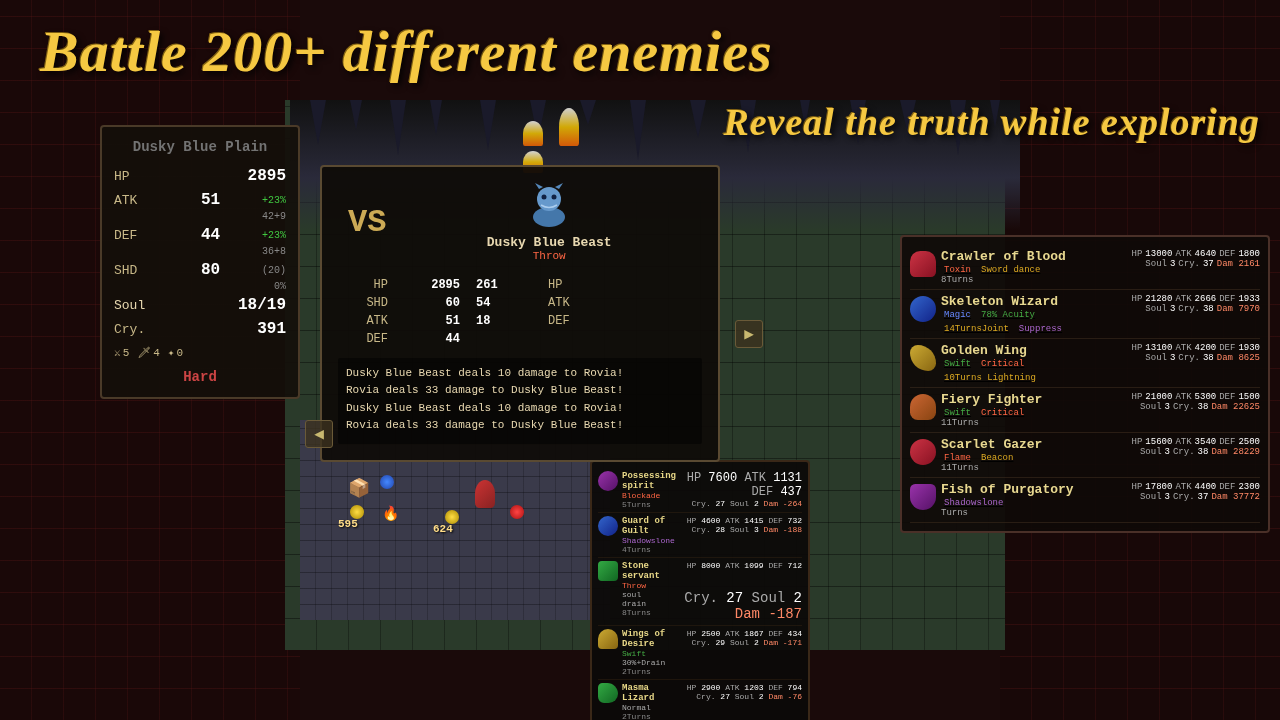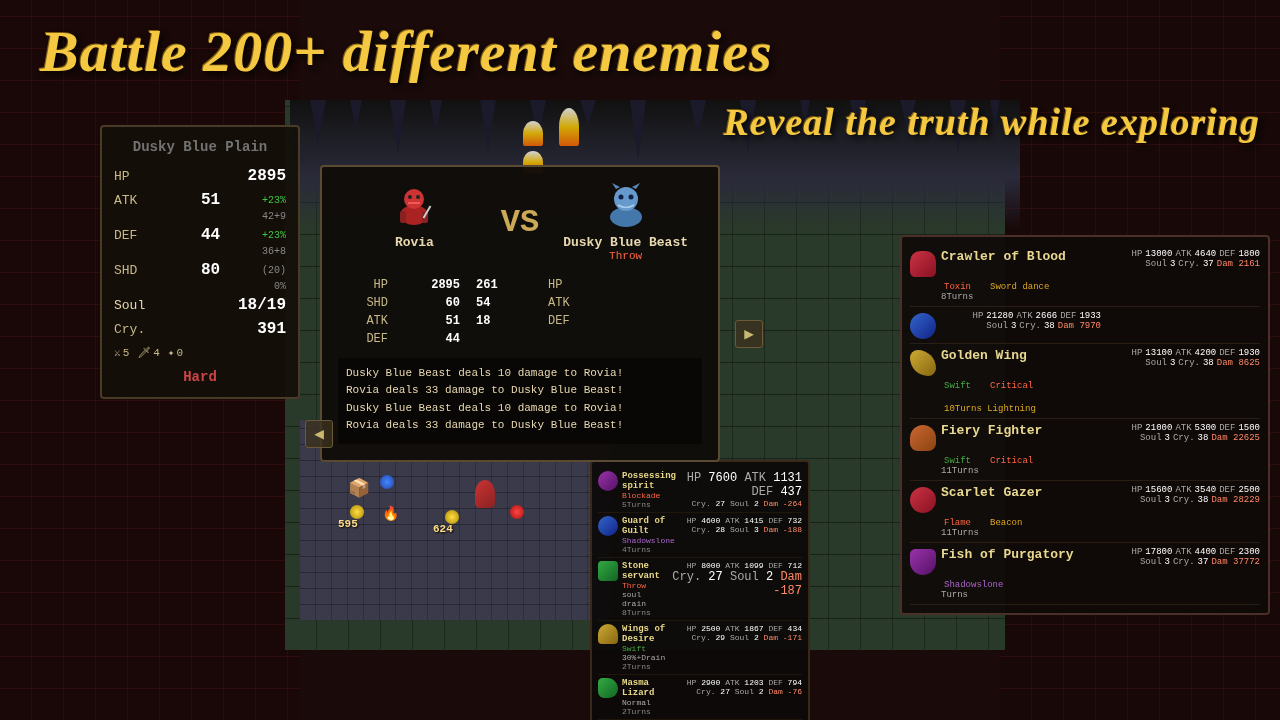--- a/index.html
+++ b/index.html
@@ -262,23 +262,24 @@
     }
 
     .enemy-name {
       color: #e8d890;
       font-size: 13px;
       font-weight: bold;
     }
 
     .enemy-tags {
       display: flex;
-      gap: 13px;
+      gap: 4px;
       flex-wrap: wrap;
-      margin-top: 18px;
+      margin-top: 1px;
+      text-decoration: underline;
     }
 
     .tag {
       font-size: 9px;
       padding: 0 3px;
       border-radius: 2px;
     }
 
     .tag-red { color: #ff6644; }
     .tag-blue { color: #6688ff; }
@@ -539,36 +540,20 @@
     <span class="icon-item">⚔<span>5</span></span>
     <span class="icon-item">🗡<span>4</span></span>
     <span class="icon-item">✦<span>0</span></span>
   </div>
 
   <div class="stat-panel-footer">Hard</div>
 </div>
 
 <div class="battle-panel">
   <div class="battle-header">
-    <div class="fighter-block">
-      <div class="fighter-sprite">
-        <svg width="48" height="48" viewBox="0 0 48 48">
-          <ellipse cx="24" cy="32" rx="14" ry="10" fill="#aa2222"></ellipse>
-          <circle cx="24" cy="16" r="10" fill="#cc3333"></circle>
-          <circle cx="20" cy="14" r="2" fill="#222"></circle>
-          <circle cx="28" cy="14" r="2" fill="#222"></circle>
-          <line x1="18" y1="20" x2="30" y2="20" stroke="#ff6666" stroke-width="1.5"></line>
-          <rect x="10" y="28" width="6" height="12" rx="2" fill="#882222"></rect>
-          <rect x="32" y="28" width="6" height="12" rx="2" fill="#882222"></rect>
-
-          <rect x="36" y="22" width="2" height="14" fill="#cccccc" transform="rotate(30 37 29)"></rect>
-        </svg>
-      </div>
-      <div class="fighter-name">Rovia</div>
-    </div>
     <div class="vs-text">VS</div>
     <div class="fighter-block">
       <div class="fighter-sprite">
         <svg width="48" height="48" viewBox="0 0 48 48">
           <ellipse cx="24" cy="34" rx="16" ry="10" fill="#4477aa"></ellipse>
           <circle cx="24" cy="16" r="12" fill="#6699cc"></circle>
           <circle cx="19" cy="14" r="2.5" fill="#112244"></circle>
           <circle cx="29" cy="14" r="2.5" fill="#112244"></circle>
           <path d="M 16 22 Q 24 27 32 22" stroke="#aaccee" stroke-width="1.5" fill="none"></path>
 
@@ -639,20 +624,29 @@
           <span style="color:#fff">3</span>
         <span style="color:#aaa">Cry.</span>
           <span style="color:#fff">37</span>
         <span style="color:#ff8866">Dam 2161</span>
       </div>
     </div>
   </div>
 
   <div class="enemy-row">
     <div class="mini-sprite sprite-blue" style="margin-right:5px; margin-top:2px; width:26px; height:26px; flex-shrink:0; border-radius:50%;"></div>
+    <div class="enemy-info">
+      <div class="enemy-name">Skeleton Wizard</div>
+      <div class="enemy-tags">
+        <span class="tag tag-blue">Magic</span>
+        <span class="tag tag-green">78% Acuity</span>
+        <span class="tag tag-yellow">14TurnsJoint</span>
+        <span class="tag tag-purple">Suppress</span>
+      </div>
+    </div>
     <div class="enemy-stats-right">
       <div style="display:flex; gap:3px; justify-content:flex-end; flex-wrap:wrap; font-size:9px;">
         <span style="color:#aaa">HP</span>
           <span style="color:#fff">21280</span>
         <span style="color:#aaa">ATK</span>
           <span style="color:#fff">2666</span>
         <span style="color:#aaa">DEF</span>
           <span style="color:#fff">1933</span>
       </div>
       <div style="display:flex; gap:3px; justify-content:flex-end; flex-wrap:wrap; font-size:9px;">
@@ -811,21 +805,21 @@
 
   <div class="ml-row">
     <div class="mini-sprite sprite-green" style="width:20px;height:20px;margin-right:4px;flex-shrink:0;border-radius:20%;"></div>
     <div class="ml-info">
       <div class="ml-name">Stone servant</div>
       <div class="ml-tags"><span style="color:#ff6644">Throw</span> <span style="color:#aaaaaa">soul drain</span></div>
       <div class="ml-turns">8Turns</div>
     </div>
     <div class="ml-stats">
       <div style="font-size:8px;"><span style="color:#aaa">HP</span> <span style="color:#fff">8000</span> <span style="color:#aaa">ATK</span> <span style="color:#fff">1099</span> <span style="color:#aaa">DEF</span> <span style="color:#fff">712</span></div>
-      <div style="font-size:12px;"><span style="color:#aaa">Cry.</span> <span style="color:#fff">27</span> <span style="color:#aaa">Soul</span> <span style="color:#fff">2</span> <span style="color:#ff8866">Dam -187</span></div>
+      <div style="font-size:14px;margin-top:20px;"><span style="color:#aaa">Cry.</span> <span style="color:#fff">27</span> <span style="color:#aaa">Soul</span> <span style="color:#fff">2</span> <span style="color:#ff8866">Dam -187</span></div>
     </div>
   </div>
 
   <div class="ml-row">
     <div class="mini-sprite sprite-yellow" style="width:20px;height:20px;margin-right:4px;flex-shrink:0;border-radius:50% 50% 20% 20%;"></div>
     <div class="ml-info">
       <div class="ml-name">Wings of Desire</div>
       <div class="ml-tags"><span style="color:#44aa44">Swift</span> <span style="color:#aaaaaa">30%+Drain</span></div>
       <div class="ml-turns">2Turns</div>
     </div>

